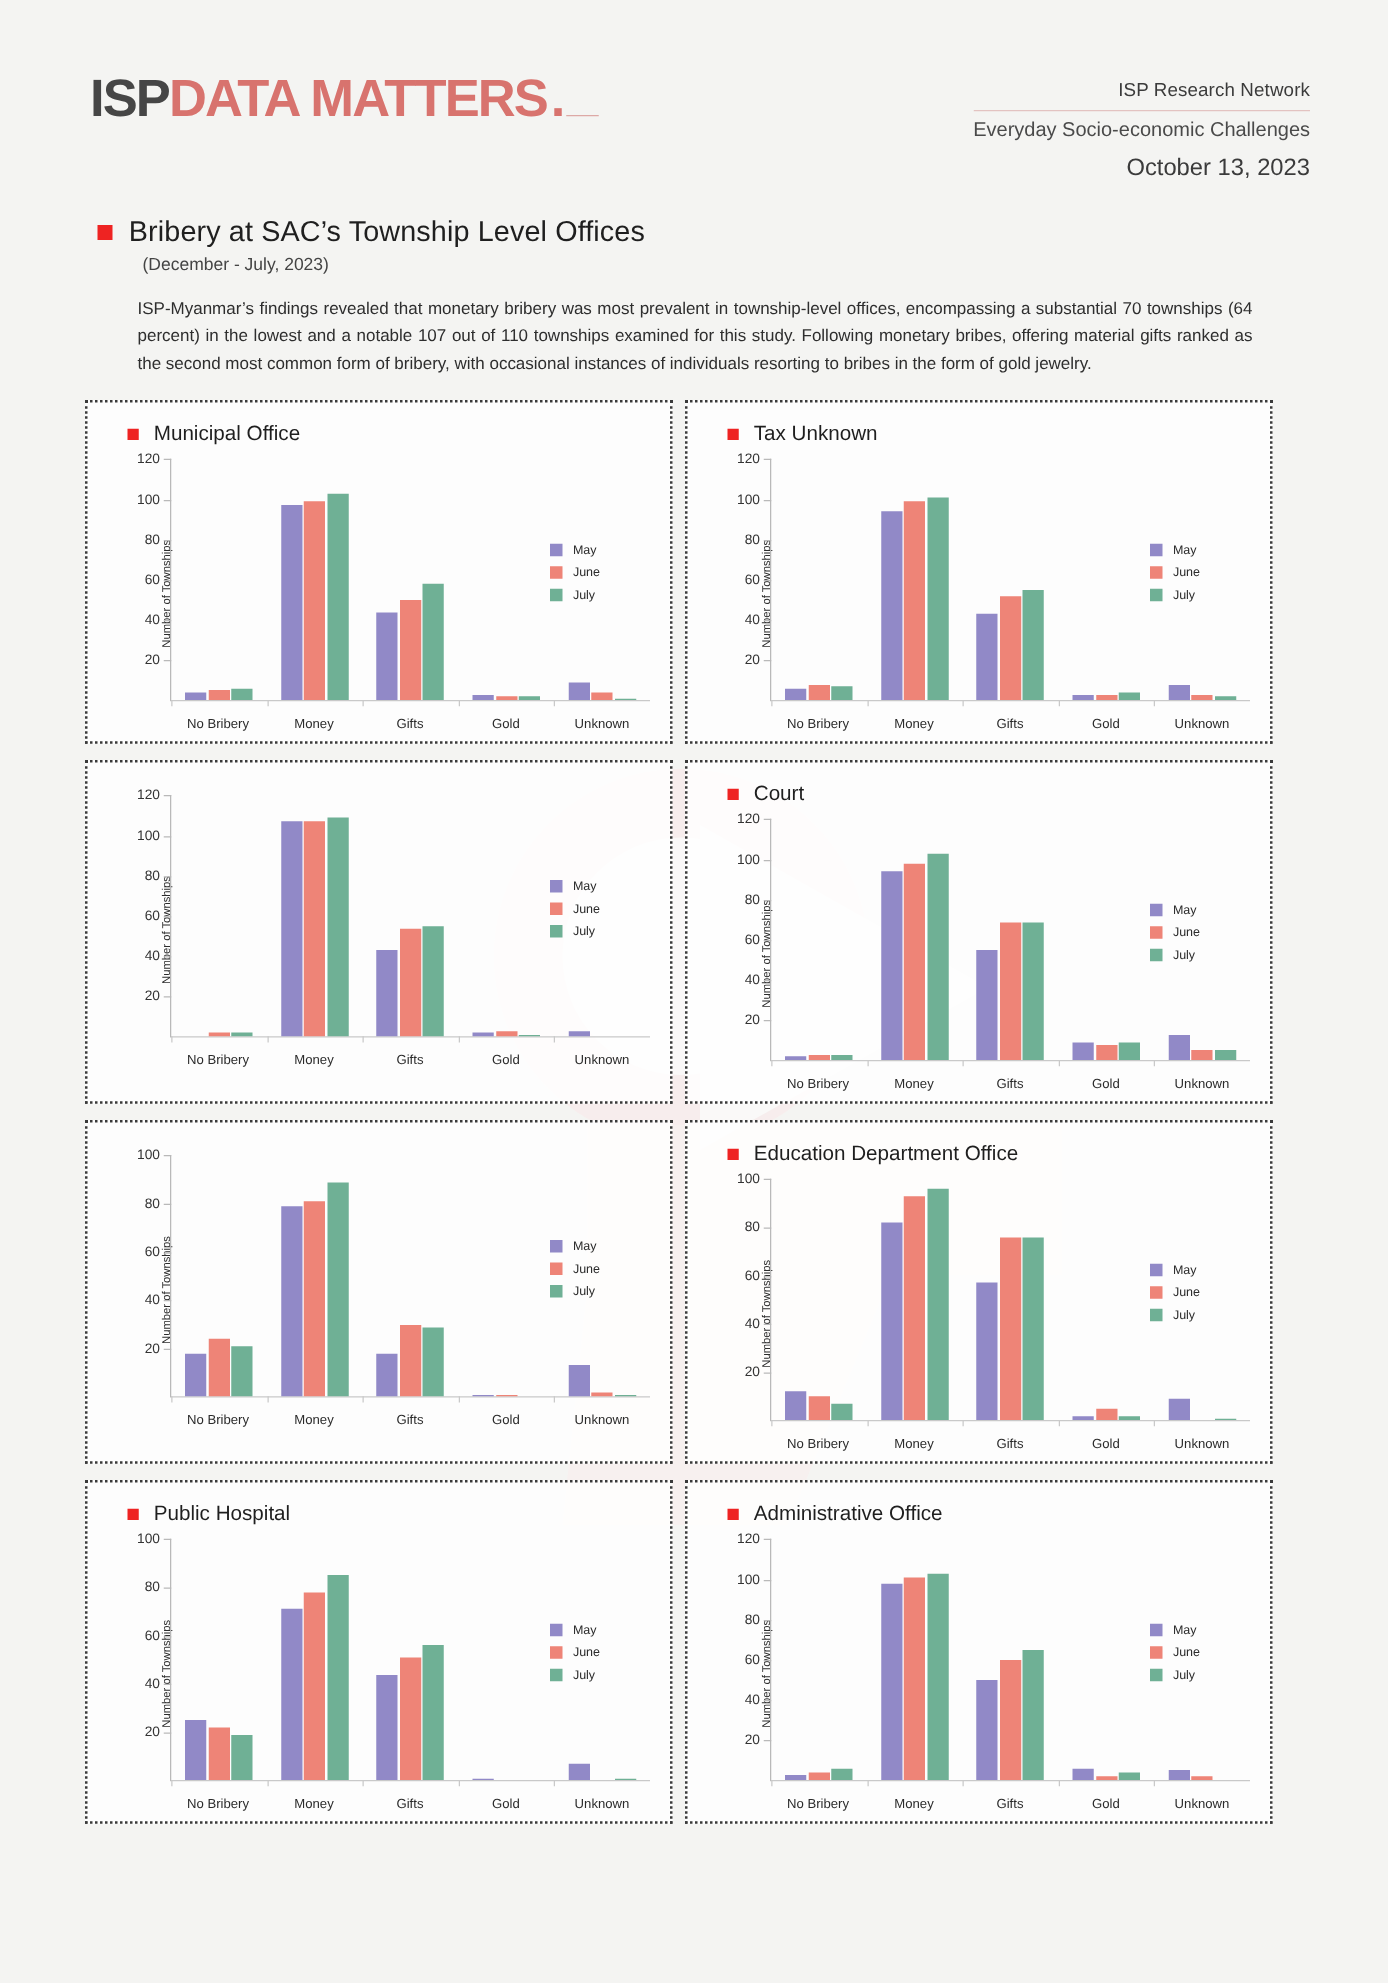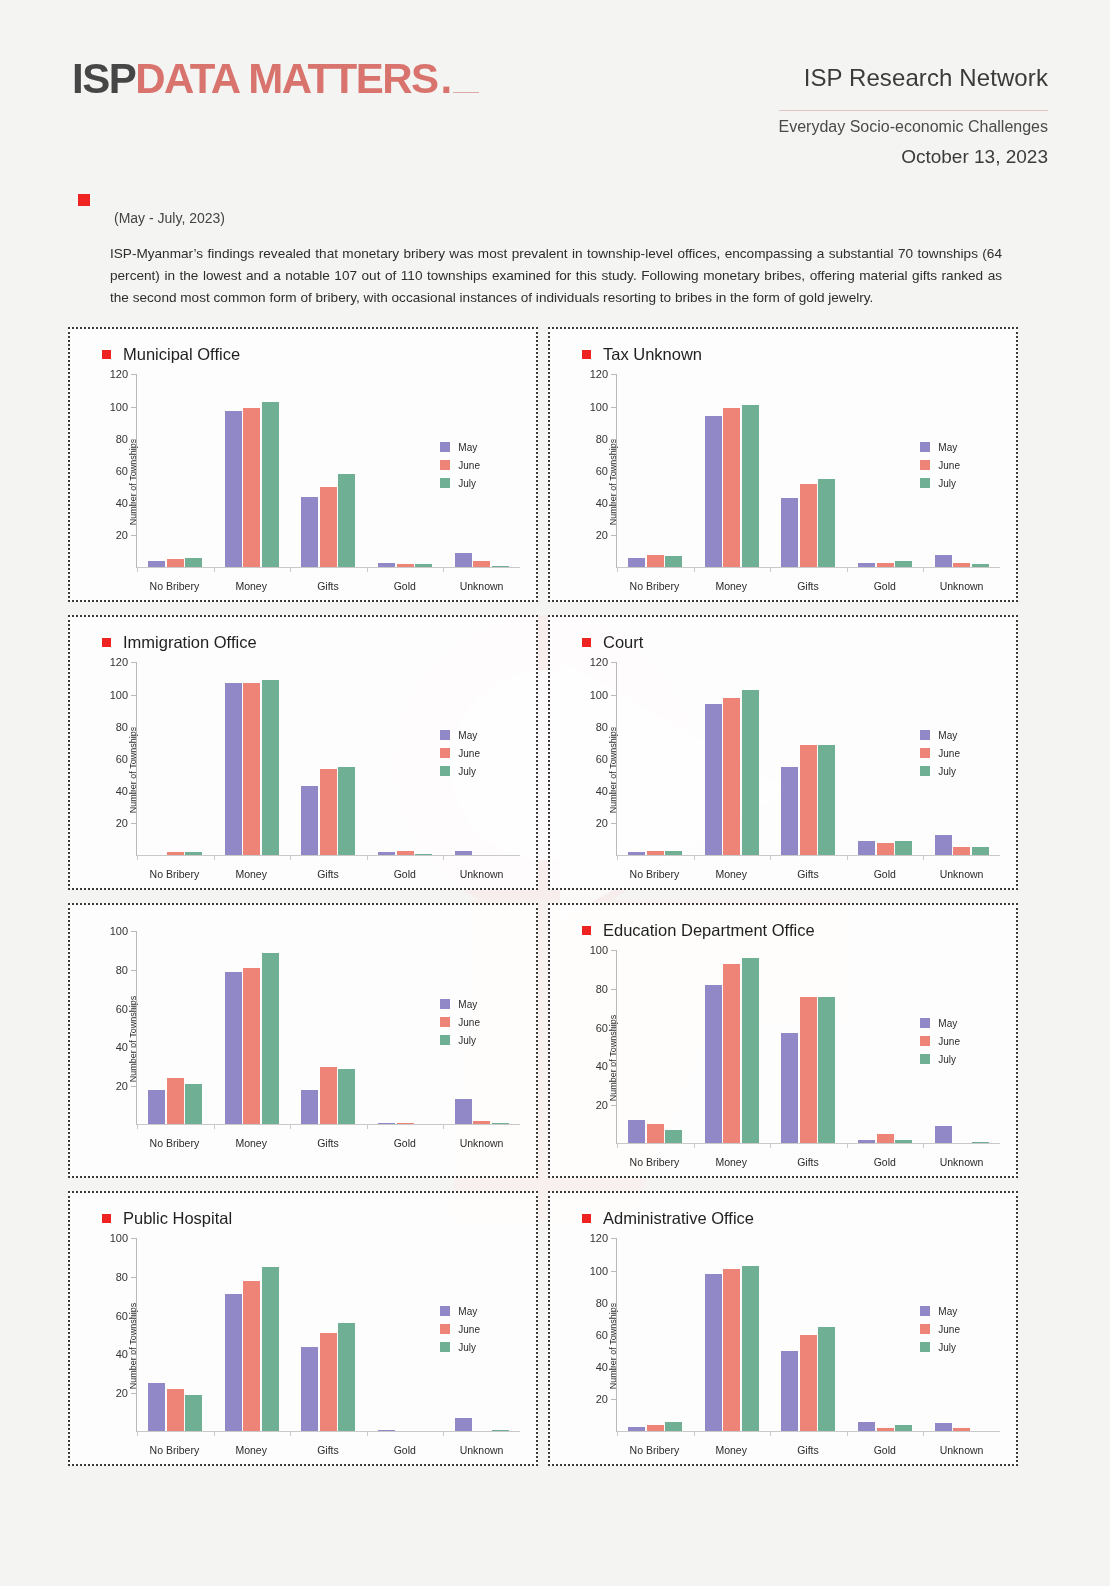--- a/index.html
+++ b/index.html
@@ -51,24 +51,24 @@
   .brand-rule {
     flex: 1;
     height: 1px;
     background: #dda9a6;
     margin: 0 0 9px 2px;
     min-width: 26px;
   }
 
   .hdr-right { text-align: right; padding-top: 6px; }
   .hdr-title {
-    font-size: 24px;
+    font-size: 15px;
     color: #3b3b3b;
     letter-spacing: .1px;
-    padding-bottom: 18px;
+    padding-bottom: 7px;
     border-bottom: 1px solid #e3c3c1;
   }
   .hdr-sub {
     font-size: 16px;
     color: #4a4a4a;
     margin-top: 7px;
   }
   .hdr-date {
     font-size: 19px;
     color: #3b3b3b;
@@ -235,22 +235,23 @@
   <div class="hdr-right">
     <div class="hdr-title">ISP Research Network</div>
     <div class="hdr-sub">Everyday Socio-economic Challenges</div>
     <div class="hdr-date">October 13, 2023</div>
   </div>
 </div>
 
 <div id="titleblock">
   <div class="title-row">
     <span class="sq-red"></span>
+    <span class="main-title">Bribery at SAC’s Township Level Offices</span>
   </div>
-  <div class="sub-title">(May - July, 2023)</div>
+  <div class="sub-title">(December - July, 2023)</div>
 </div>
 
 <p id="bodytext">ISP-Myanmar’s findings revealed that monetary bribery was most prevalent in township-level offices, encompassing a substantial 70 townships (64 percent) in the lowest and a notable 107 out of 110 townships examined for this study. Following monetary bribes, offering material gifts ranked as the second most common form of bribery, with occasional instances of individuals resorting to bribes in the form of gold jewelry.</p>
 
 <div id="grid">
     <div class="panel">
       <div class="panel-head">
         <span class="panel-sq"></span>
         <span class="panel-title">Municipal Office</span>
       </div>
@@ -373,24 +374,20 @@
             <span>June</span>
           </div>
           <div class="legend-row">
             <span class="legend-sw july"></span>
             <span>July</span>
           </div>
         </div>
       </div>
     </div>
     <div class="panel">
-      <div class="panel-head">
-        <span class="panel-sq"></span>
-        <span class="panel-title">Immigration Office</span>
-      </div>
       <div class="plot-wrap">
         <div class="ylabel">Number of Townships</div>
         <div class="axis">
           <div class="ytick" style="top: 83.3333%;">20</div>
           <div class="ytick" style="top: 66.6667%;">40</div>
           <div class="ytick" style="top: 50%;">60</div>
           <div class="ytick" style="top: 33.3333%;">80</div>
           <div class="ytick" style="top: 16.6667%;">100</div>
           <div class="ytick" style="top: 0%;">120</div>
           <div class="bars">

